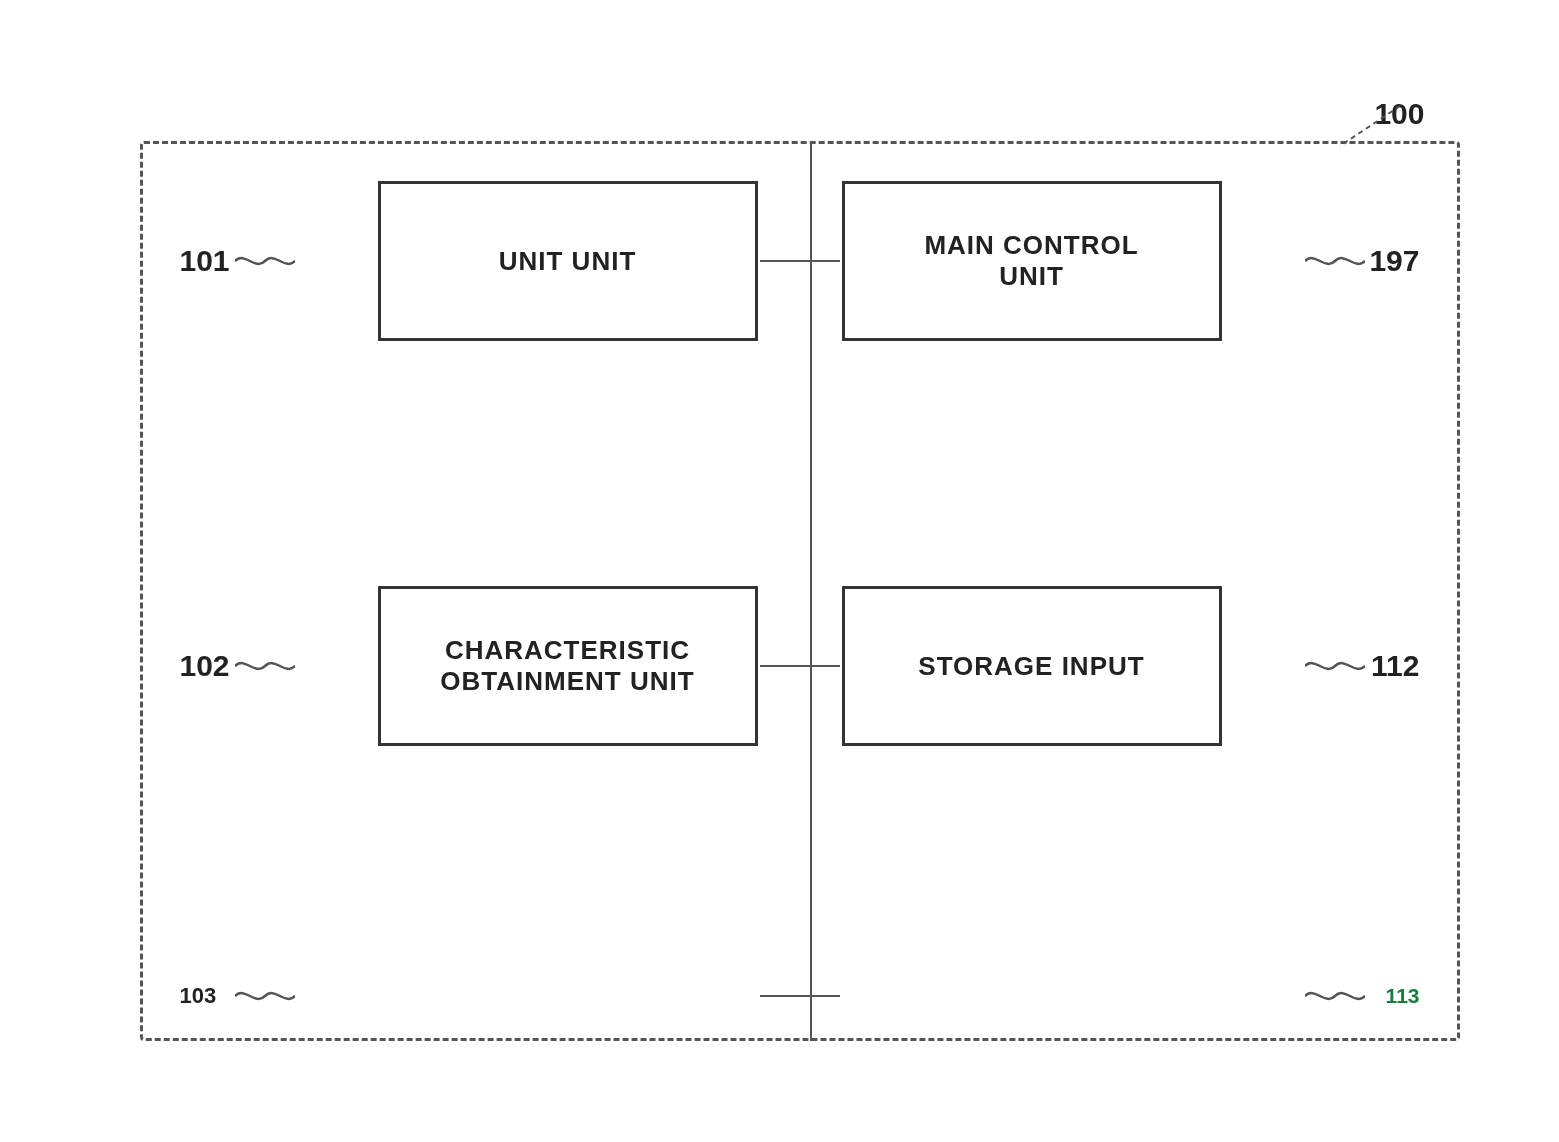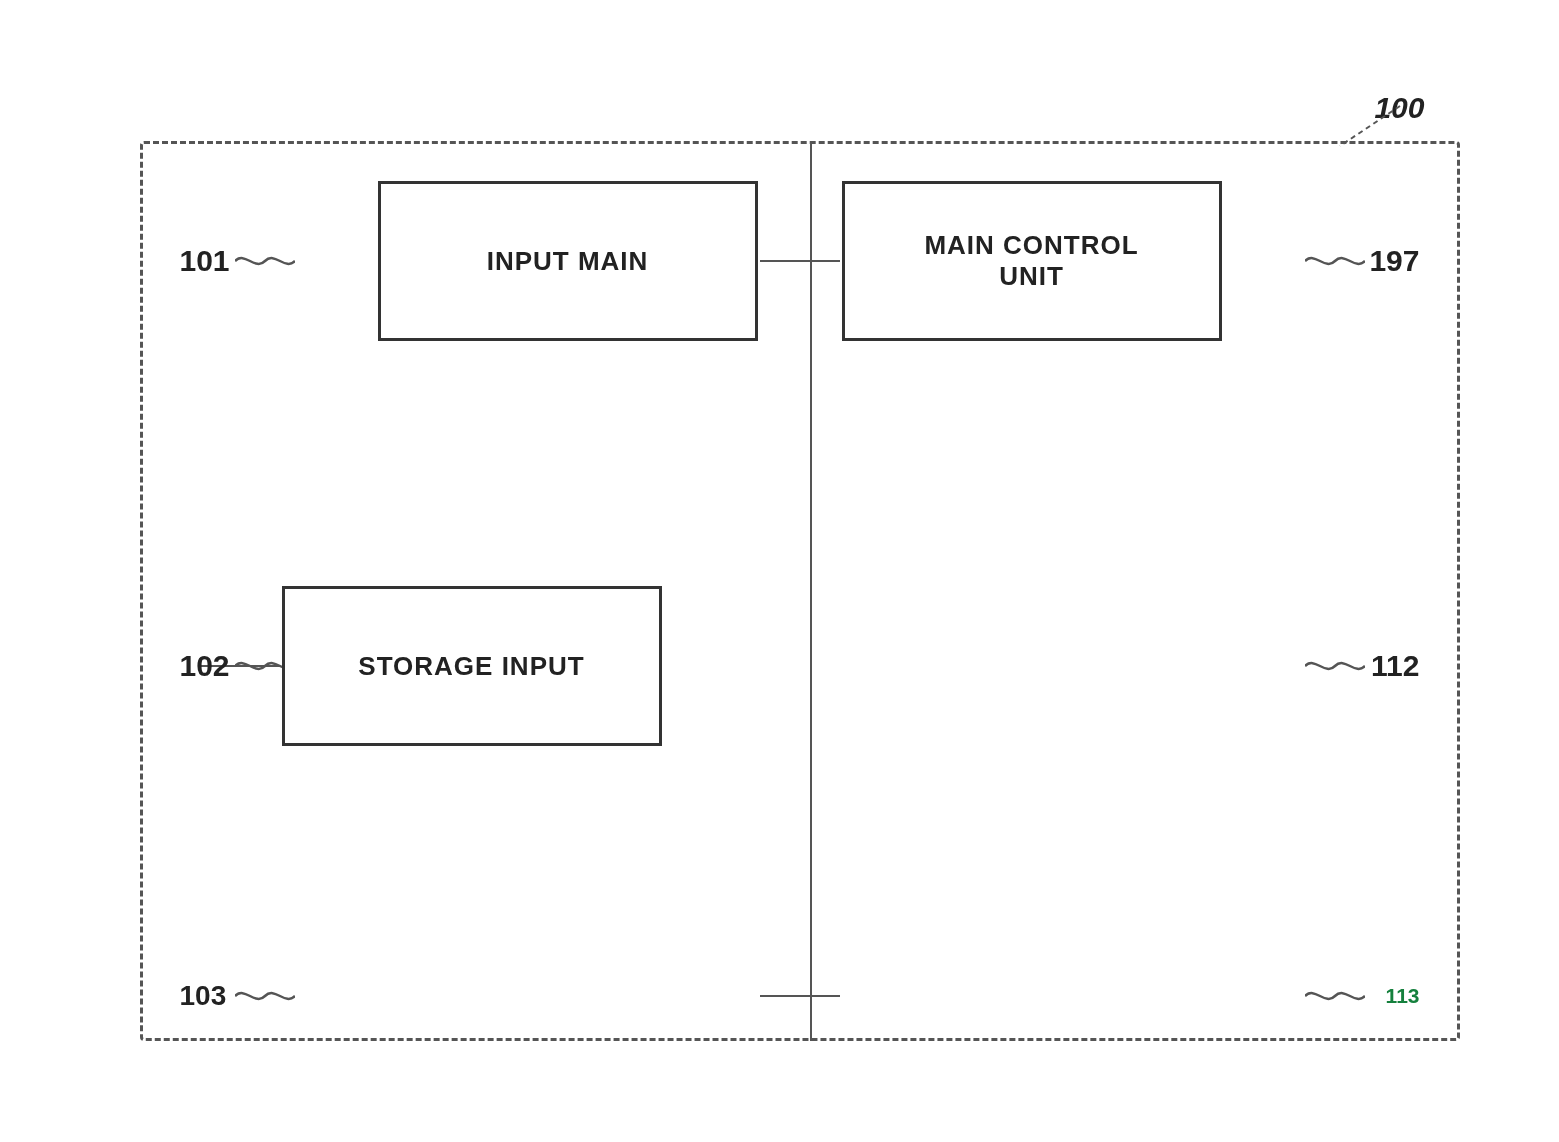--- a/index.html
+++ b/index.html
@@ -86,21 +86,21 @@
       font-weight: bold;
       color: #222;
       position: absolute;
     }
   </style>
 </head>
 <body>
 
 <div class="diagram-wrapper">
 
-  <div class="ref-num" style="top:10px; right:55px;font-style:italic;">100</div>
+  <div class="ref-num" style="top:16px; right:55px;">100</div>
 
   <svg style="position:absolute; top:15px; right:60px; width:100px; height:60px;">
     <line x1="80" y1="10" x2="20" y2="50" stroke="#555" stroke-width="2" stroke-dasharray="5,4"></line>
   </svg>
 
   <div class="outer-box"></div>
 
   <div class="center-divider"></div>
 
   <div class="diagram-inner">
@@ -108,21 +108,21 @@
     <div class="row" style="position:relative;">
 
       <div style="position:absolute; left:-20px; font-size:30px; font-weight:bold; color:#222;">101</div>
 
       <svg style="position:absolute; left:35px; width:60px; height:30px;">
         <path d="M 0 15 C 10 5, 20 25, 30 15 C 40 5, 50 25, 60 15" stroke="#555" stroke-width="2.5" fill="none"></path>
       </svg>
 
       <div style="flex:1; display:flex; justify-content:flex-end; padding-right:2px;">
         <div class="block">
-          <span>INPUT MAIN</span>
+          <span>UNIT UNIT</span>
         </div>
       </div>
 
       <svg style="width:80px; height:10px;">
         <line x1="0" y1="5" x2="80" y2="5" stroke="#555" stroke-width="2"></line>
       </svg>
 
       <div style="flex:1; display:flex; justify-content:flex-start; padding-left:2px;">
         <div class="block">
           <span style="white-space:pre-line;">MAIN CONTROL
@@ -139,20 +139,26 @@
     </div>
 
     <div class="row" style="position:relative;">
 
       <div style="position:absolute; left:-20px; font-size:30px; font-weight:bold; color:#222;">102</div>
 
       <svg style="position:absolute; left:35px; width:60px; height:30px;">
         <path d="M 0 15 C 10 5, 20 25, 30 15 C 40 5, 50 25, 60 15" stroke="#555" stroke-width="2.5" fill="none"></path>
       </svg>
 
+      <div style="flex:1; display:flex; justify-content:flex-end; padding-right:2px;">
+        <div class="block">
+          <span style="white-space:pre-line;">CHARACTERISTIC
+OBTAINMENT UNIT</span>
+        </div>
+      </div>
 
       <svg style="width:80px; height:10px;">
         <line x1="0" y1="5" x2="80" y2="5" stroke="#555" stroke-width="2"></line>
       </svg>
 
       <div style="flex:1; display:flex; justify-content:flex-start; padding-left:2px;">
         <div class="block">
           <span>STORAGE INPUT</span>
         </div>
       </div>
@@ -160,21 +166,21 @@
       <svg style="position:absolute; right:35px; width:60px; height:30px;">
         <path d="M 0 15 C 10 5, 20 25, 30 15 C 40 5, 50 25, 60 15" stroke="#555" stroke-width="2.5" fill="none"></path>
       </svg>
 
       <div style="position:absolute; right:-20px; font-size:30px; font-weight:bold; color:#222;">112</div>
 
     </div>
 
     <div class="row" style="position:relative;">
 
-      <div style="position:absolute; left:-20px; font-size:28px; font-weight:bold; color:#222;">103</div>
+      <div style="position:absolute; left:-20px; font-size:22px; font-weight:bold; color:#222;">103</div>
 
       <svg style="position:absolute; left:35px; width:60px; height:30px;">
         <path d="M 0 15 C 10 5, 20 25, 30 15 C 40 5, 50 25, 60 15" stroke="#555" stroke-width="2.5" fill="none"></path>
       </svg>
 
 
       <svg style="width:80px; height:10px;">
         <line x1="0" y1="5" x2="80" y2="5" stroke="#555" stroke-width="2"></line>
       </svg>
 

